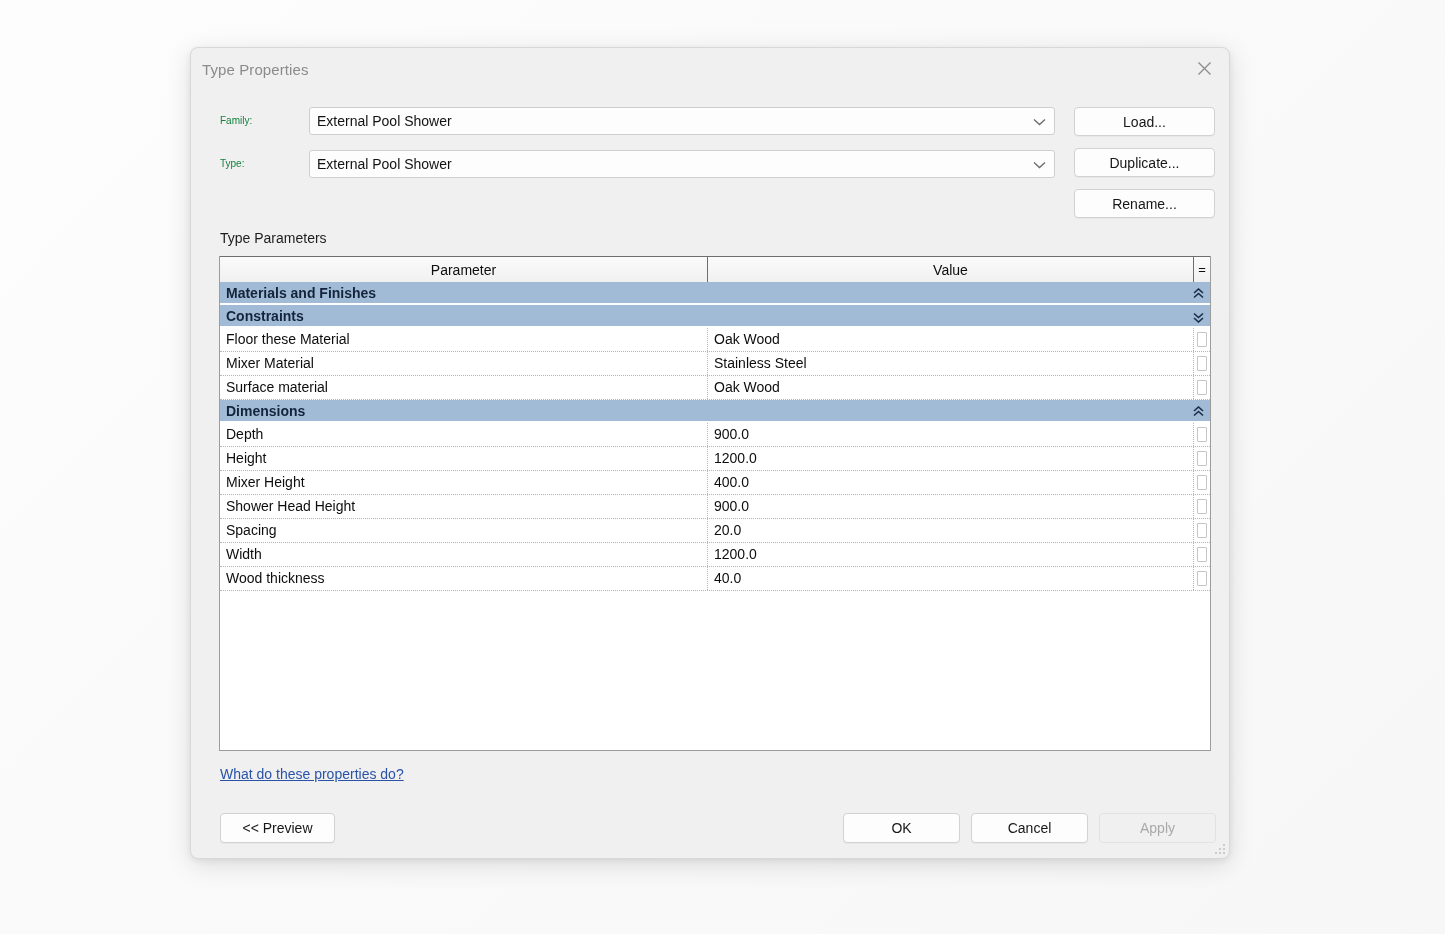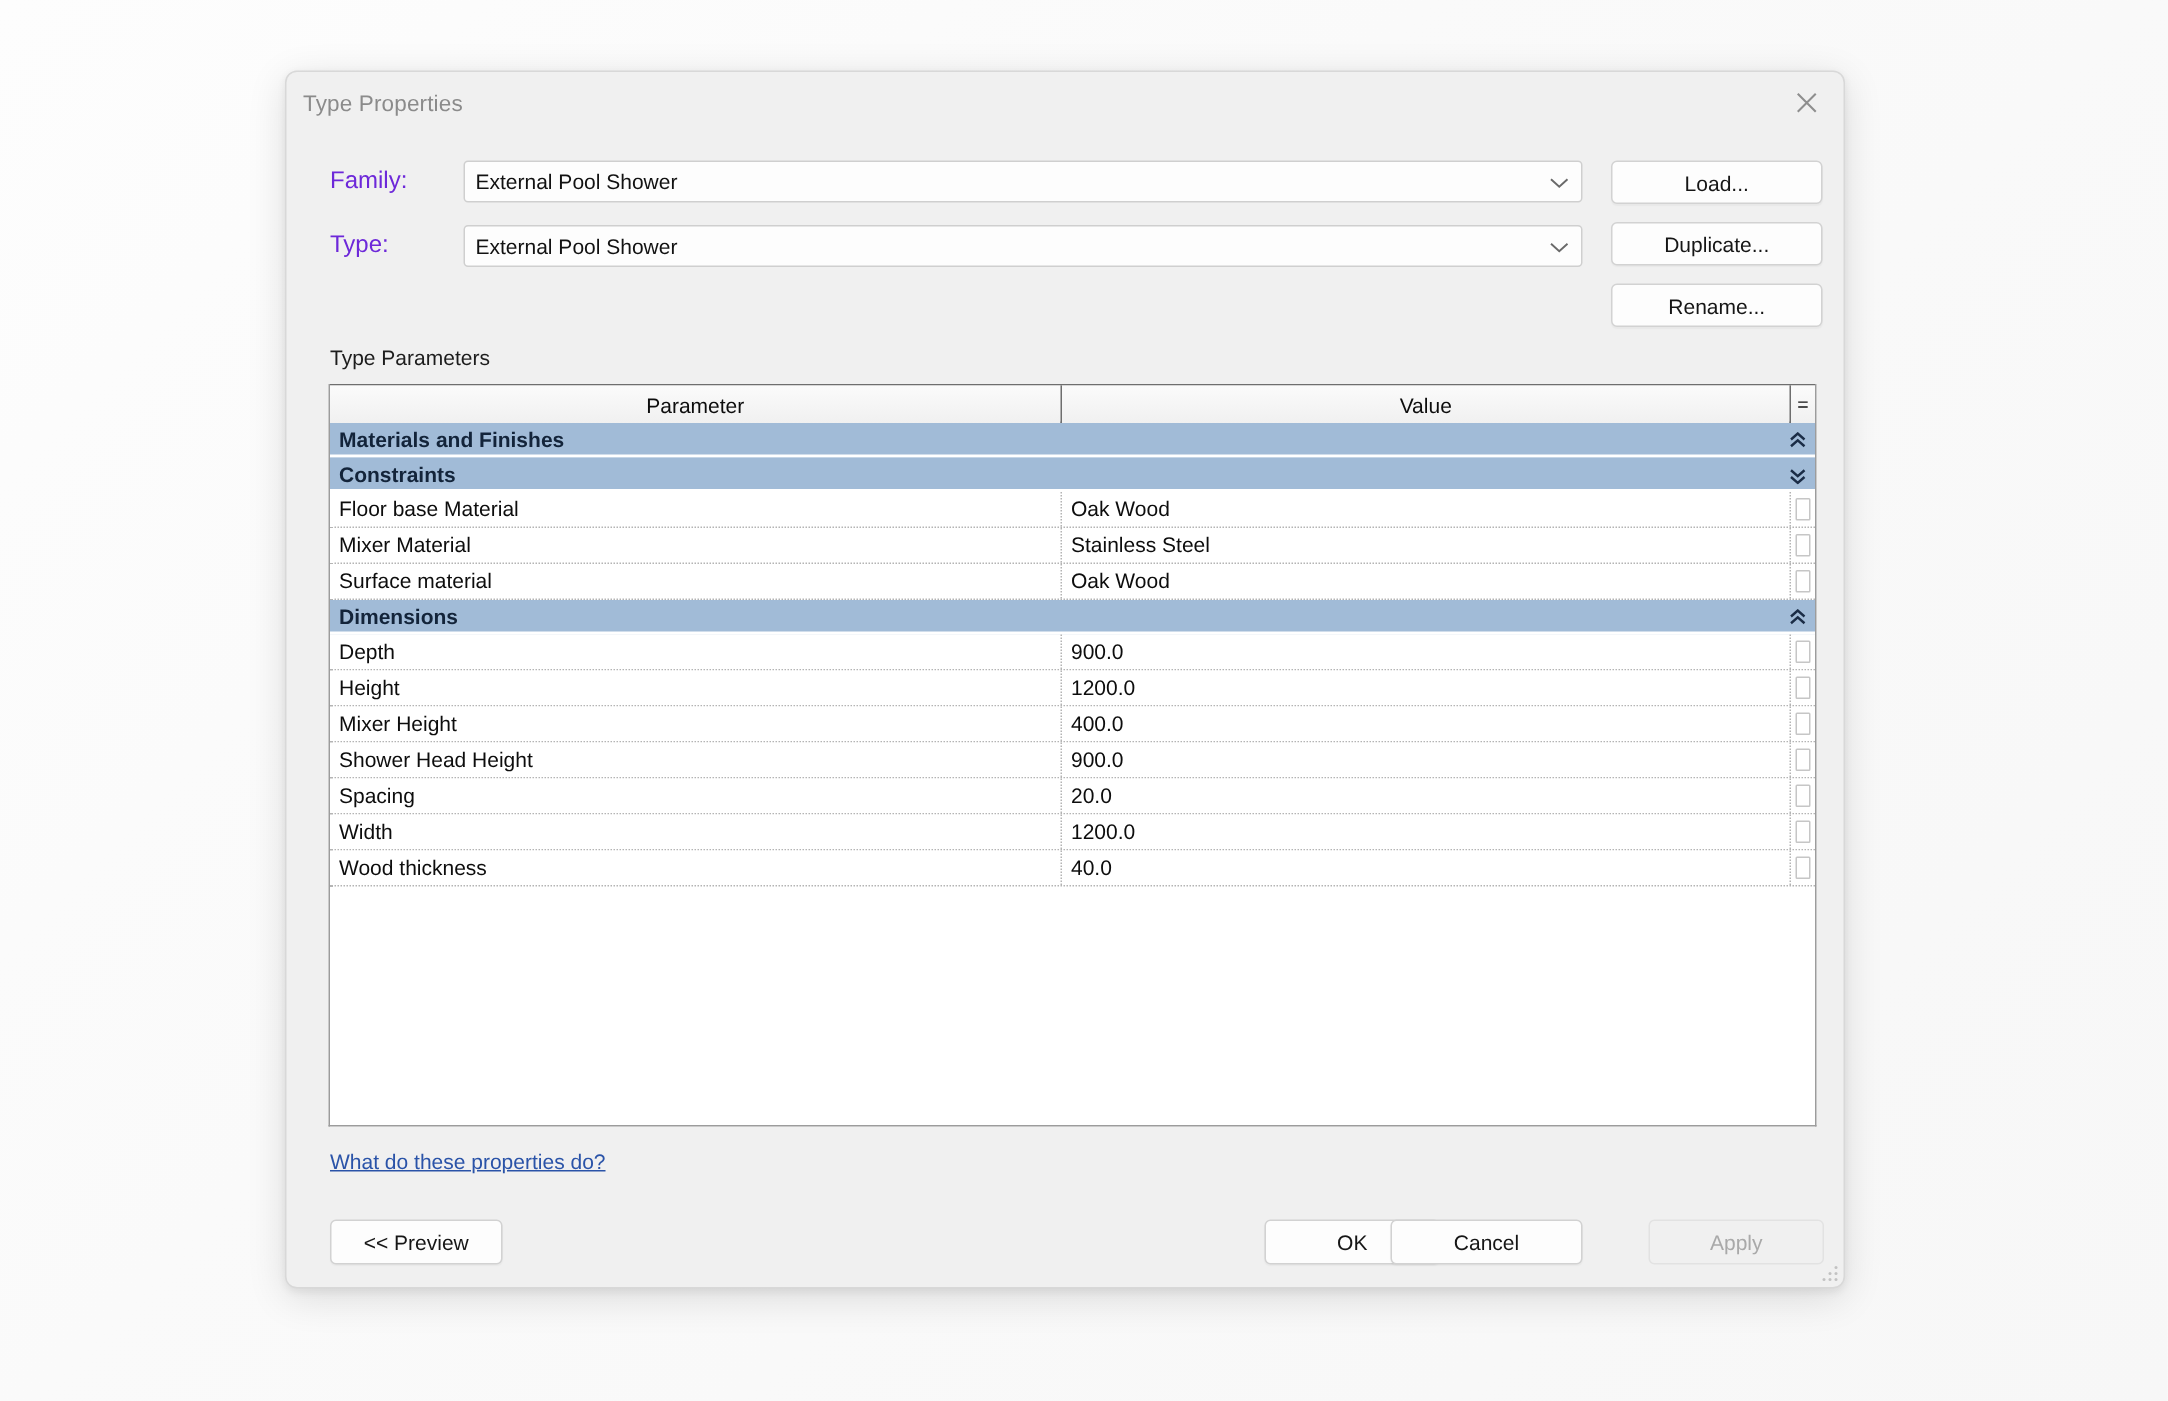--- a/index.html
+++ b/index.html
@@ -47,22 +47,22 @@
     display: flex; align-items: center; justify-content: center;
     cursor: pointer;
   }
   .close-btn svg { display:block; }
 
   
   .form-row { position: absolute; left: 0; right: 0; height: 28px; }
   .form-label {
     position: absolute;
     left: 29px;
-    font-size: 16px;
-    color: #6d28d9;
+    font-size: 10px;
+    color: #15803d;
     line-height: 28px;
   }
   .combo {
     position: absolute;
     left: 118px;
     width: 746px; height: 28px;
     background: #fdfdfd;
     border: 1px solid #cfcfcf;
     border-radius: 3px;
     padding-left: 15px;
@@ -213,21 +213,21 @@
     border: 1px solid #d2d2d2;
     border-radius: 4px;
     font-size: 14px;
     color: #161616;
     font-family: "Liberation Sans", sans-serif;
     cursor: pointer;
     box-shadow: 0 1px 1px rgba(0,0,0,0.035);
   }
   .btn-preview { left: 29px;  width: 115px; }
   .btn-ok      { left: 652px; width: 117px; }
-  .btn-cancel  { left: 736px; width: 128px; }
+  .btn-cancel  { left: 780px; width: 117px; }
   .btn-apply   {
     left: 908px; width: 117px;
     background: #f0f0f0;
     border-color: #e2e2e2;
     color: #a9a9a9;
     box-shadow: none;
     cursor: default;
   }
 
   .resize-grip {
@@ -307,21 +307,21 @@
           <div class="grp-row">
             <span class="grp-name">Constraints</span>
             <span class="grp-chev">
               <svg width="11" height="12" viewBox="0 0 11 12" aria-hidden="true">
                 <path d="M1 2.5 L5.5 6.5 L10 2.5" stroke="#1b2d47" stroke-width="1.6" fill="none"></path>
                 <path d="M1 7 L5.5 11 L10 7" stroke="#1b2d47" stroke-width="1.6" fill="none"></path>
               </svg>
             </span>
           </div>
           <div class="p-row">
-            <div class="p-name">Floor base Material</div>
+            <div class="p-name">Floor these Material</div>
             <div class="p-val">Oak Wood</div>
             <div class="p-lock">
               <i></i>
             </div>
           </div>
           <div class="p-row">
             <div class="p-name">Mixer Material</div>
             <div class="p-val">Stainless Steel</div>
             <div class="p-lock">
               <i></i>

